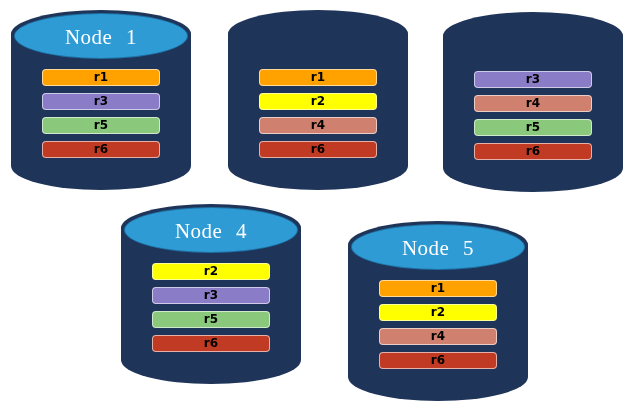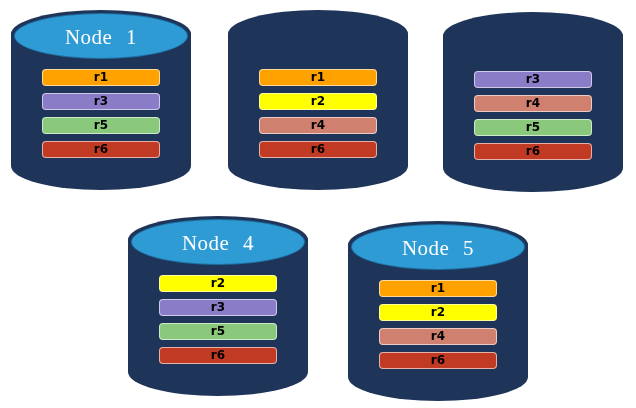--- a/index.html
+++ b/index.html
@@ -14,21 +14,21 @@
   .cylinder {
     position: absolute;
     width: 180px;
     height: 180px;
     background: var(--cyl-body, #1F3459);
     border-radius: 90px / 24px;
   }
   .pos-0 { left: 11px;  top: 10px;  }
   .pos-1 { left: 228px; top: 10px;  }
   .pos-2 { left: 443px; top: 12px;  }
-  .pos-3 { left: 121px; top: 216px; margin-left: 7px; }
+  .pos-3 { left: 121px; top: 204px; }
   .pos-4 { left: 348px; top: 221px; }
   .cyl-top {
     position: absolute;
     top: 3px; left: 3px; right: 3px;
     height: 46px;
     border-radius: 50%;
     background: var(--cyl-top, #2E9BD5);
     border: 1px solid rgba(12, 60, 100, 0.45);
     box-sizing: border-box;
     display: flex;

